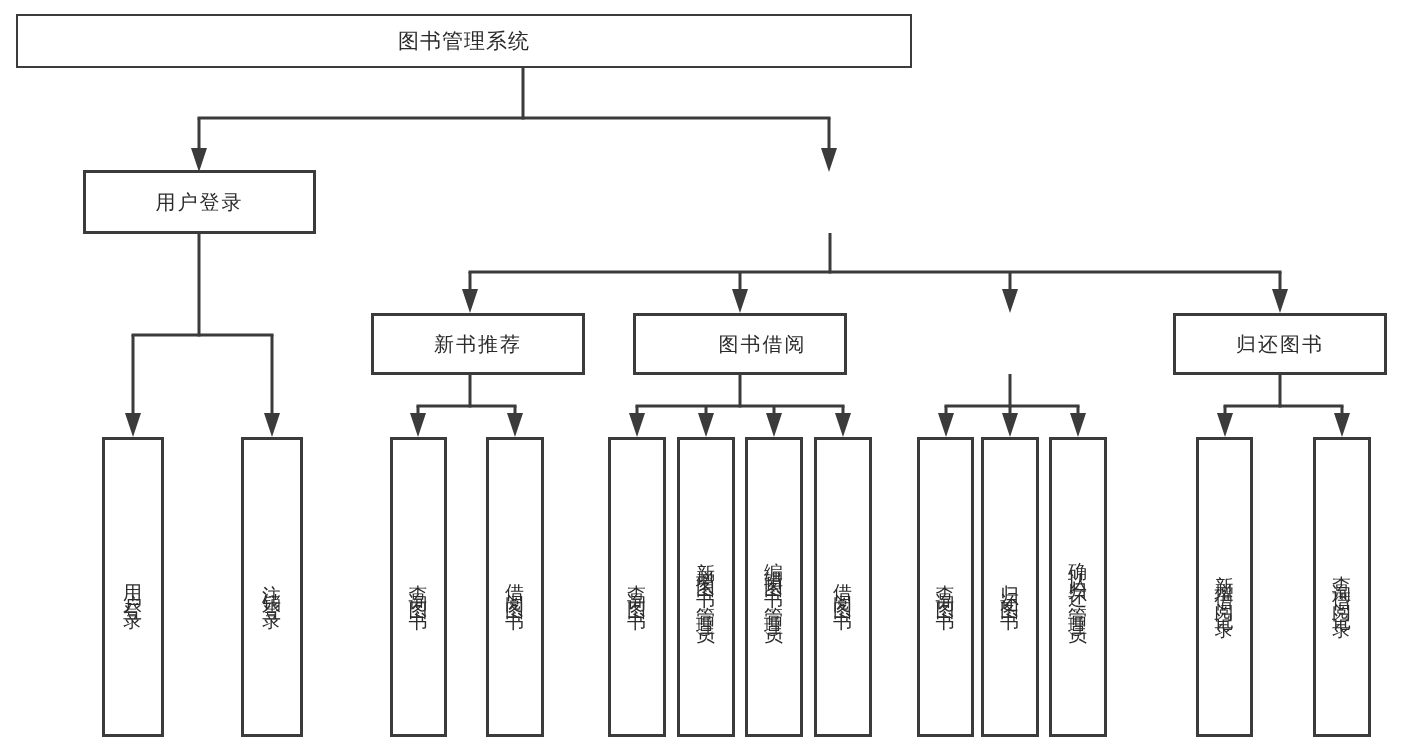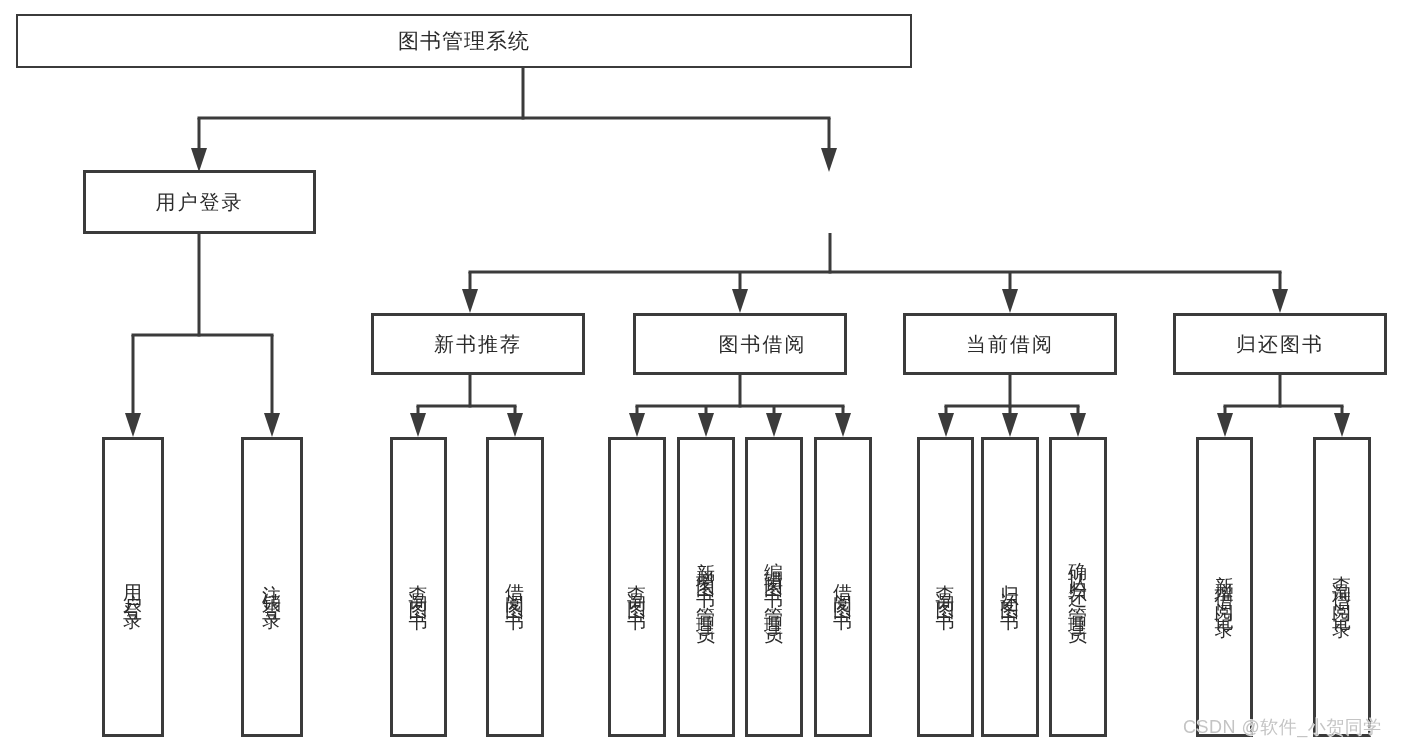--- a/index.html
+++ b/index.html
@@ -131,23 +131,20 @@
   <div class="node hbox" style="left:83px; top:170px; width:233px; height:64px;">
     <span class="label">用户登录</span>
   </div>
 
   <div class="node hbox" style="left:363px; top:313px; width:214px; height:62px;margin-left:8px;">
     <span class="label">新书推荐</span>
   </div>
   <div class="node hbox" style="left:633px; top:313px; width:214px; height:62px;padding-left:45px;">
     <span class="label">图书借阅</span>
   </div>
-  <div class="node hbox" style="left:903px; top:313px; width:214px; height:62px;">
-    <span class="label">当前借阅</span>
-  </div>
   <div class="node hbox" style="left:1173px; top:313px; width:214px; height:62px;">
     <span class="label">归还图书</span>
   </div>
 
   <div class="node leaf" style="left:102px; top:437px; width:62px; height:300px;">
     <span class="vtext">用户登录</span>
   </div>
   <div class="node leaf" style="left:241px; top:437px; width:62px; height:300px;">
     <span class="vtext">注销登录</span>
   </div>
@@ -182,14 +179,13 @@
     <span class="vtext">确认归还（管理员）</span>
   </div>
 
   <div class="node leaf" style="left:1196px; top:437px; width:57px; height:300px;">
     <span class="vtext">新增借阅记录</span>
   </div>
   <div class="node leaf" style="left:1313px; top:437px; width:58px; height:300px;">
     <span class="vtext">查询借阅记录</span>
   </div>
 
-  <div id="watermark">CSDN @软件_小贺同学</div>
 </div>
 
 </body></html>

